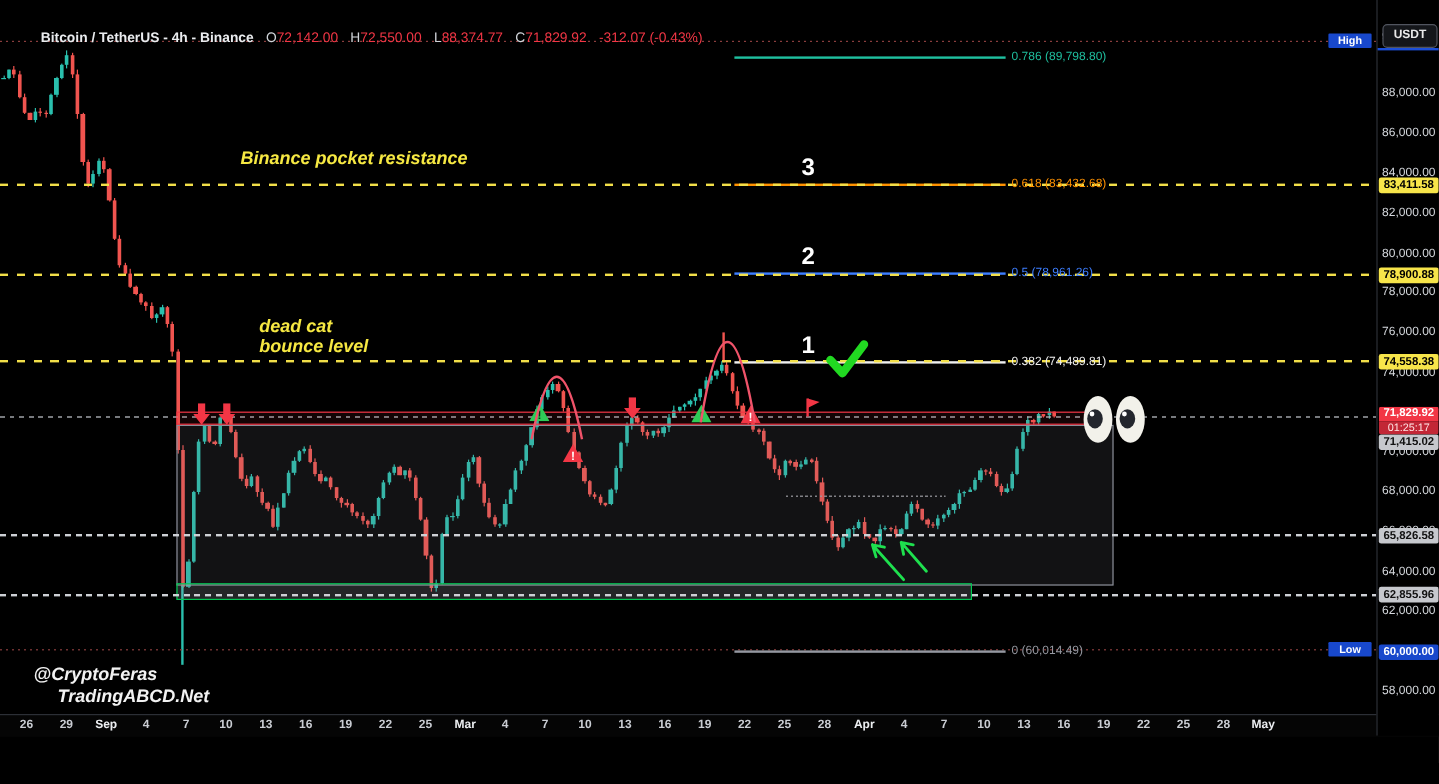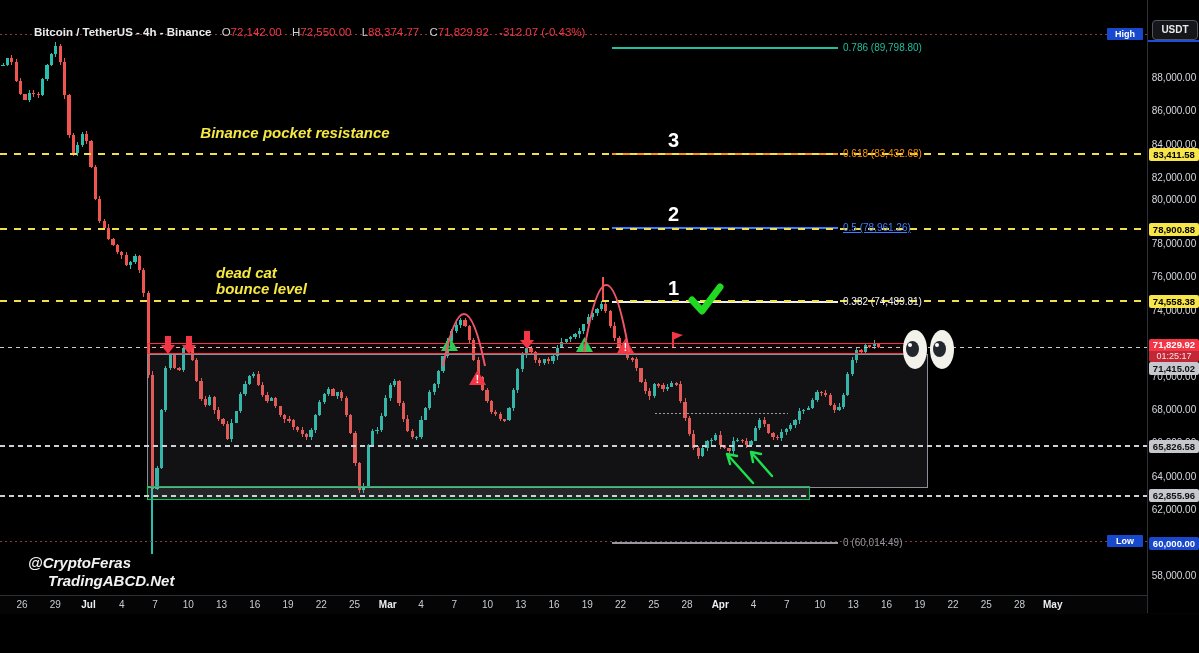--- a/index.html
+++ b/index.html
@@ -53,21 +53,21 @@
   .redblock{position:absolute;left:1px;width:50px;border-radius:2px;overflow:hidden;text-align:center;z-index:6;}
   .redblock .p{background:#f23645;color:#fff;font-size:9.5px;font-weight:700;height:12px;line-height:12px;}
   .redblock .c{background:#c22736;color:#ffe3e3;font-size:9px;height:11px;line-height:11px;}
   #usdtBtn{position:absolute;left:4px;top:20px;width:44px;height:18px;line-height:18px;border:1px solid #51555f;
        border-radius:4px;background:#14161a;color:#e9e9e9;font-size:10px;font-weight:700;text-align:center;z-index:7;}
   #axisTopBar{position:absolute;left:0;top:40px;width:52px;height:2px;background:#1c4fd8;}
   .hl-tag{position:absolute;left:1107px;width:36px;height:12px;line-height:12px;background:#1848cc;color:#fff;
        font-size:9px;font-weight:700;text-align:center;border-radius:1px;z-index:22;}
   
   #taxis{left:0;top:595px;width:1199px;height:18px;background:#050505;border-top:1px solid #2c2f36;z-index:34;}
-  #taxis span{position:absolute;top:3px;width:30px;margin-left:-15px;text-align:center;font-size:10px;color:#c9ccd2;font-weight:400;}
+  #taxis span{position:absolute;top:3px;width:30px;margin-left:-15px;text-align:center;font-size:10px;color:#c9ccd2;font-weight:700;}
   #taxis span.mon{color:#eceef1;font-weight:700;}
   
   #footer{left:0;top:613px;width:1199px;height:40px;background:#1b1b1d;z-index:36;}
   #footer .brand{position:absolute;left:48px;top:11px;font-size:14.5px;font-weight:700;color:#d9dbde;letter-spacing:.2px;}
   svg{display:block;}
 </style>
 </head>
 <body>
 
 <div id="app">
@@ -82,21 +82,21 @@
         <div class="hline dash-white" style="top: 445.279px;"></div>
         <div class="hline dash-white" style="top: 494.591px;"></div>
         <div class="hline dash-price" style="top: 346.623px;"></div>
         <div class="dot-gray" style="position: absolute; left: 655px; top: 413px; width: 133px;"></div>
         <div class="fib-line" style="left: 612px; width: 226px; top: 47.3399px; background: rgb(31, 191, 159);"></div>
         <div class="fib-label" style="left: 843px; top: 42.3399px; color: rgb(31, 191, 159);">0.786 (89,798.80)</div>
         <div class="fib-line" style="left: 612px; width: 226px; top: 153.018px; background: rgb(255, 145, 0);"></div>
         <div class="fib-label" style="left: 843px; top: 148.018px; color: rgb(255, 145, 0);">0.618 (83,432.68)</div>
         <div class="fib-badge" style="left: 668px; top: 129.018px;">3</div>
         <div class="fib-line" style="left: 612px; width: 226px; top: 227.243px; background: rgb(61, 126, 255);"></div>
-        <div class="fib-label" style="left: 843px; top: 222.243px; color: rgb(61, 126, 255); text-decoration: underline;">0.5 (78,961.26)</div>
+        <div class="fib-label" style="left: 843px; top: 222.243px; color: rgb(61, 126, 255);">0.5 (78,961.26)</div>
         <div class="fib-badge" style="left: 668px; top: 203.243px;">2</div>
         <div class="fib-line" style="left: 612px; width: 226px; top: 301.469px; background: rgb(239, 239, 239);"></div>
         <div class="fib-label" style="left: 843px; top: 296.469px; color: rgb(239, 239, 239);">0.382 (74,489.81)</div>
         <div class="fib-badge" style="left: 668px; top: 277.469px;">1</div>
         <div class="fib-line" style="left: 612px; width: 226px; top: 541.759px; background: rgb(149, 152, 161);"></div>
         <div class="fib-label" style="left: 843px; top: 536.759px; color: rgb(149, 152, 161);">0 (60,014.49)</div>
       </div>
     <div id="boxes">
         <div class="box" id="rangeBox" style="left: 147px; top: 353.5px; width: 781px; height: 134.5px;"></div>
         <div class="box" id="supplyBox" style="left: 147px; top: 342.5px; width: 769px; height: 11px;"></div>
@@ -598,21 +598,21 @@
 
 
   <div id="axis" class="abs">
     <div id="usdtBtn">USDT</div>
     <div id="axisTopBar"></div>
   <div class="tick" style="top: 25px;">90,000.00</div>
       <div class="tick" style="top: 72.2px;">88,000.00</div>
       <div class="tick" style="top: 105.4px;">86,000.00</div>
       <div class="tick" style="top: 138.6px;">84,000.00</div>
       <div class="tick" style="top: 171.8px;">82,000.00</div>
-      <div class="tick" style="top: 194px; text-align: center;">80,000.00</div>
+      <div class="tick" style="top: 206px; text-align: center;">80,000.00</div>
       <div class="tick" style="top: 238.2px;">78,000.00</div>
       <div class="tick" style="top: 271.4px;">76,000.00</div>
       <div class="tick" style="top: 304.6px;">74,000.00</div>
       <div class="tick" style="top: 371px;">70,000.00</div>
       <div class="tick" style="top: 404.2px;">68,000.00</div>
       <div class="tick" style="top: 437.4px;">66,000.00</div>
       <div class="tick" style="top: 470.6px;">64,000.00</div>
       <div class="tick" style="top: 503.8px;">62,000.00</div>
       <div class="tick" style="top: 570.2px;">58,000.00</div>
       <div class="tag yellow" style="top: 147.868px;">83,411.58</div>
@@ -624,21 +624,21 @@
       <div class="tag blue" style="top: 536.5px;">60,000.00</div>
       <div class="redblock" style="top: 338.623px;">
         <div class="p">71,829.92</div>
         <div class="c">01:25:17</div>
       </div>
     </div>
 
   <div id="taxis" class="abs">
       <span style="left: 22px;">26</span>
       <span style="left: 55.25px;">29</span>
-      <span class="mon" style="left: 88.5px;">Jul</span>
+      <span class="mon" style="left: 88.5px;">Sep</span>
       <span style="left: 121.75px;">4</span>
       <span style="left: 155px;">7</span>
       <span style="left: 188.25px;">10</span>
       <span style="left: 221.5px;">13</span>
       <span style="left: 254.75px;">16</span>
       <span style="left: 288px;">19</span>
       <span style="left: 321.25px;">22</span>
       <span style="left: 354.5px;">25</span>
       <span class="mon" style="left: 387.75px;">Mar</span>
       <span style="left: 421px;">4</span>

